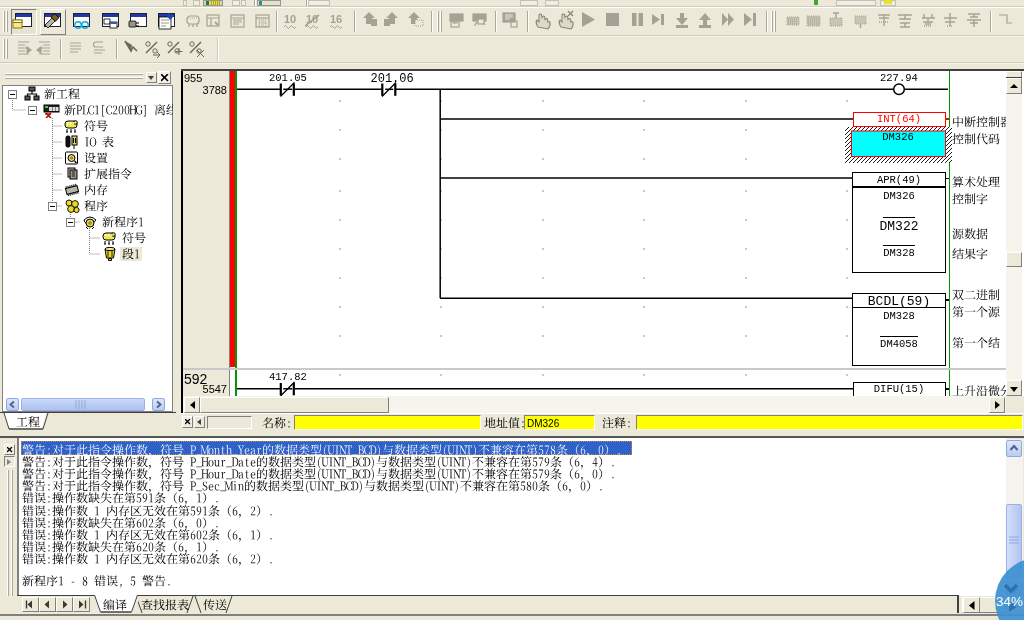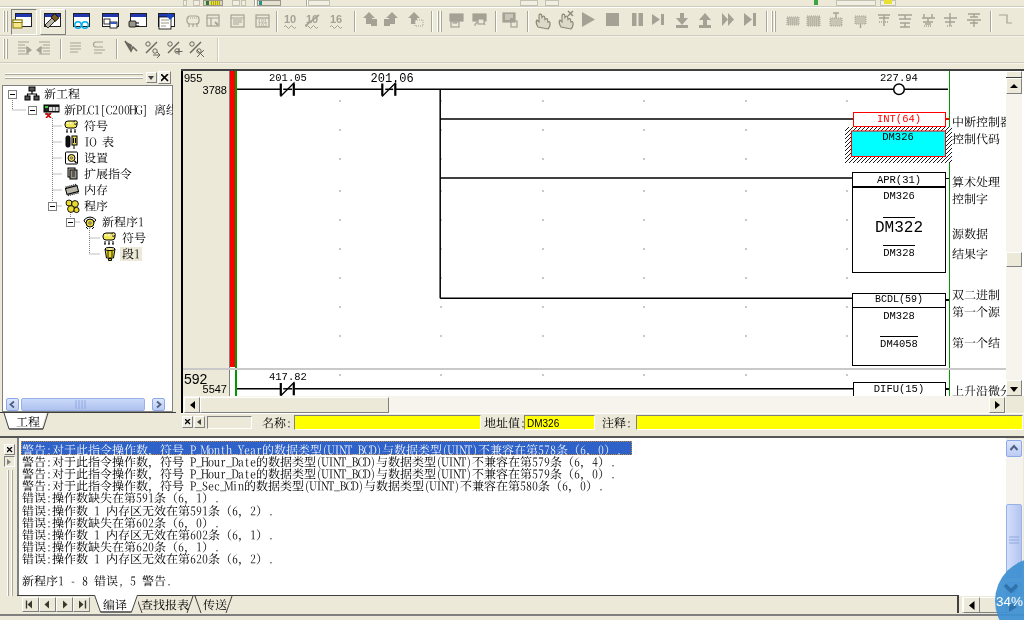--- a/index.html
+++ b/index.html
@@ -707,30 +707,30 @@
       <rect x="0" y="0" width="107" height="36" fill="#fff"></rect>
       <rect x="0" y="0" width="107" height="36" fill="url(#hat)"></rect>
       <rect x="6.5" y="4" width="94" height="25.5" fill="#00FFFF" stroke="#FF0000"></rect>
     </svg>
     <div class="a" style="left:853px;top:111.5px;width:92.5px;height:15px;background:#fff;border:1px solid #FF0000;box-sizing:border-box;"></div>
     <div class="lm" style="left:899px;top:114px;font-size:10.5px;color:#FF0000;transform:translateX(-50%);">INT(64)</div>
     <div class="a" style="left:945.5px;top:118.3px;width:3.5px;height:1.5px;background:#FF0000;"></div>
     <div class="lm" style="left:898px;top:131.5px;font-size:10.5px;color:#000;transform:translateX(-50%);">DM326</div>
     <div class="a" style="left:852px;top:172px;width:94px;height:101px;background:#fff;border:1.5px solid #000;box-sizing:border-box;"></div>
     <div class="a" style="left:852px;top:186px;width:94px;height:1.5px;background:#000;"></div>
-    <div class="lm" style="left:899px;top:174.5px;font-size:10.5px;color:#000;transform:translateX(-50%);">APR(31)</div>
+    <div class="lm" style="left:899px;top:174.5px;font-size:10.5px;color:#000;transform:translateX(-50%);">APR(49)</div>
     <div class="lm" style="left:899px;top:190.5px;font-size:10.5px;color:#000;transform:translateX(-50%);">DM326</div>
-    <div class="lm" style="left:899px;top:219.5px;font-size:16px;color:#000;transform:translateX(-50%);">DM322</div>
+    <div class="lm" style="left:899px;top:219.5px;font-size:13px;color:#000;transform:translateX(-50%);">DM322</div>
     <div class="a" style="left:883px;top:216.5px;width:32px;height:1.2px;background:#000;"></div>
     <div class="lm" style="left:899px;top:248px;font-size:10.5px;color:#000;transform:translateX(-50%);">DM328</div>
     <div class="a" style="left:883px;top:245px;width:32px;height:1.2px;background:#000;"></div>
     <div class="a" style="left:945.5px;top:177.8px;width:3.5px;height:1.5px;background:#000;"></div>
     <div class="a" style="left:852px;top:292.5px;width:94px;height:73px;background:#fff;border:1.5px solid #000;box-sizing:border-box;"></div>
     <div class="a" style="left:852px;top:306.5px;width:94px;height:1.5px;background:#000;"></div>
-    <div class="lm" style="left:899px;top:295px;font-size:10px;color:#000;transform:translateX(-50%);">BCDL(59)</div>
+    <div class="lm" style="left:899px;top:295px;font-size:13px;color:#000;transform:translateX(-50%);">BCDL(59)</div>
     <div class="lm" style="left:899px;top:311px;font-size:10.5px;color:#000;transform:translateX(-50%);">DM328</div>
     <div class="lm" style="left:899px;top:338.5px;font-size:10.5px;color:#000;transform:translateX(-50%);">DM4058</div>
     <div class="a" style="left:880px;top:335.5px;width:38px;height:1.2px;background:#000;"></div>
     <div class="a" style="left:945.5px;top:299.3px;width:3.5px;height:1.5px;background:#000;"></div>
     <div class="a" style="left:853px;top:381.5px;width:92.5px;height:15px;background:#fff;border:1.5px solid #000;box-sizing:border-box;"></div>
     <div class="lm" style="left:899px;top:384px;font-size:10.5px;color:#000;transform:translateX(-50%);">DIFU(15)</div>
     <div class="a" style="left:945.5px;top:388.2px;width:3.5px;height:1.5px;background:#000;"></div>
     <svg class="ct" style="left:952.0px;top:115.5px;width:54.0px;height:15.0px" viewBox="0 -215.0 1125.0 312.5">
       <g fill="#000000">
         <use href="#g4E2D" x="0"></use>

